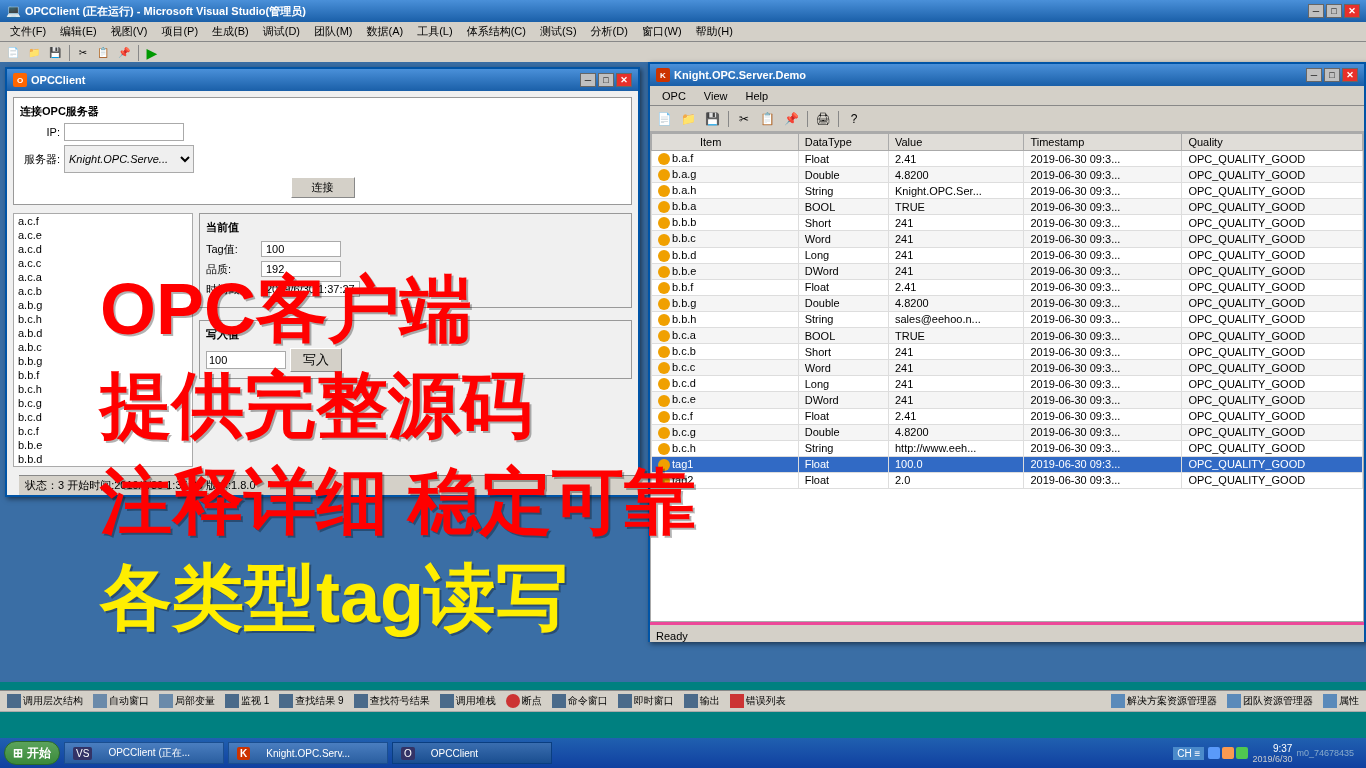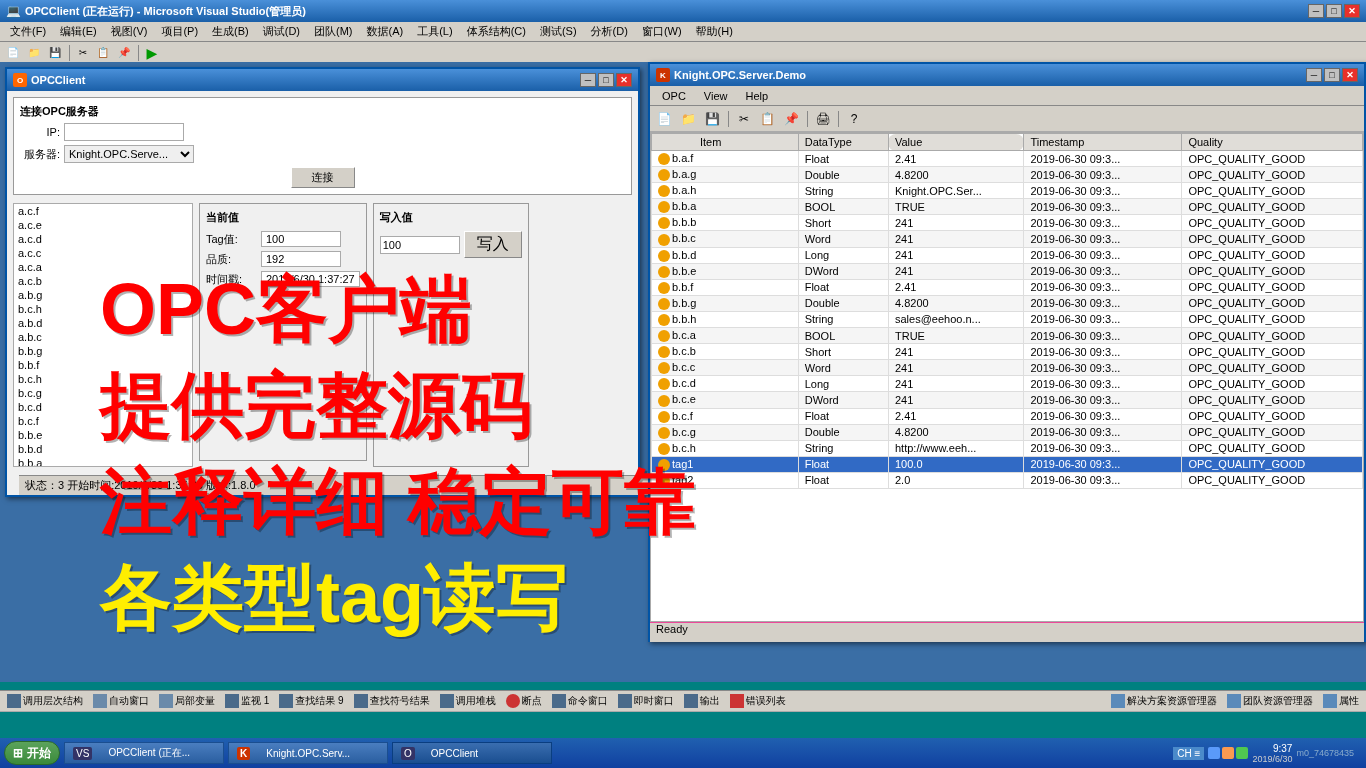--- a/index.html
+++ b/index.html
@@ -140,23 +140,24 @@
       margin-right: 4px;
     }
     .form-input {
       height: 18px;
       border: 1px solid #aaa;
       padding: 0 2px;
       font-size: 11px;
       background: white;
     }
     .server-select {
-      height: 18px;
+      height: 28px;
       font-size: 11px;
       border: 1px solid #aaa;
+      font-style: italic;
     }
     .connect-btn {
       display: block;
       margin: 4px auto 0;
       padding: 2px 20px;
       background: #d4d0c8;
       border: 1px solid #888;
       border-top-color: #fff;
       border-left-color: #fff;
       cursor: pointer;
@@ -208,21 +209,21 @@
       padding: 0 2px;
       font-size: 11px;
     }
     .write-btn {
       padding: 2px 12px;
       background: #d4d0c8;
       border: 1px solid #888;
       border-top-color: #fff;
       border-left-color: #fff;
       cursor: pointer;
-      font-size: 16px;
+      font-size: 13px;
     }
 
     
     .status-bar {
       position: absolute;
       bottom: 0;
       left: 12px;
       width: 100%;
       height: 20px;
       background: #d4d0c8;
@@ -318,23 +319,23 @@
       vertical-align: middle;
     }
     .table-wrapper {
       height: 490px;
       overflow-y: auto;
       border: 1px solid #aaa;
     }
     .knight-status {
       height: 20px;
       background: #d4d0c8;
-      border-top: 1px solid #ec4899;
-      display: flex;
-      align-items: flex-start;
+      border-top: 3px solid #ec4899;
+      display: flex;
+      align-items: flex-end;
       padding: 0 6px;
       font-size: 11px;
     }
 
     
     .overlay-text {
       position: absolute;
       top: 200px;
       left: 100px;
       pointer-events: none;
@@ -562,21 +563,21 @@
               <div class="tag-item">b.c.h</div>
               <div class="tag-item">b.c.g</div>
               <div class="tag-item">b.c.d</div>
               <div class="tag-item">b.c.f</div>
               <div class="tag-item">b.b.e</div>
               <div class="tag-item">b.b.d</div>
               <div class="tag-item">b.b.a</div>
             </div>
         </div>
 
-        <div style="flex:1;display:flex;flex-direction:row;gap:6px;">
+        <div style="flex:1;display:flex;flex-direction:column;gap:6px;">
           <div class="cv-section">
             <div class="cv-title">当前值</div>
             <div class="cv-row">
               <span class="cv-label">Tag值:</span>
               <span class="cv-value">100</span>
             </div>
             <div class="cv-row">
               <span class="cv-label">品质:</span>
               <span class="cv-value">192</span>
             </div>
@@ -634,21 +635,21 @@
       <div class="toolbar-sep"></div>
       <div class="knight-toolbar-btn">?</div>
     </div>
 
     <div class="table-wrapper">
       <table class="opc-table">
         <thead>
           <tr>
             <th style="width:130px;padding-left:48px;">Item</th>
             <th style="width:80px;">DataType</th>
-            <th style="width:120px;border-radius:8px;">Value</th>
+            <th style="width:120px;">Value</th>
             <th style="width:140px;">Timestamp</th>
             <th style="width:160px;">Quality</th>
           </tr>
         </thead>
         <tbody id="opc-table-body">
         <tr>
     <td><span class="row-icon"></span>b.a.f</td>
     <td>Float</td>
     <td>2.41</td>
     <td>2019-06-30 09:3...</td>

